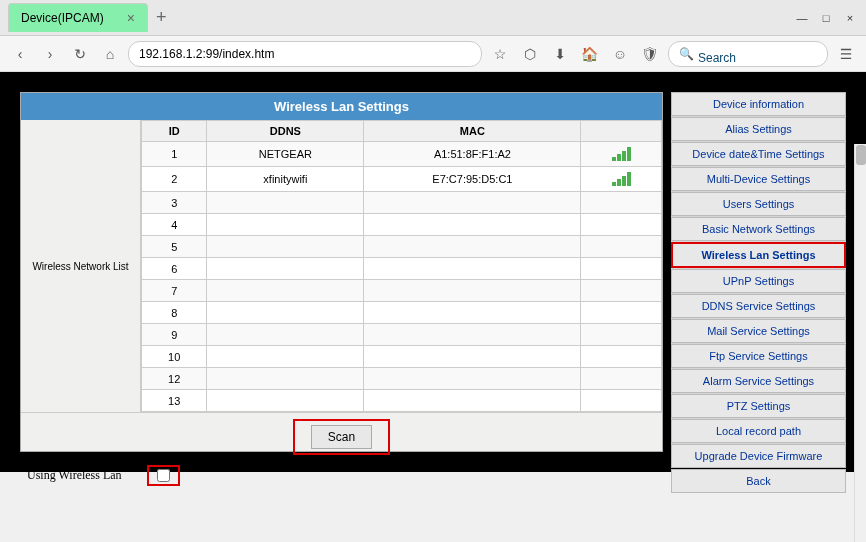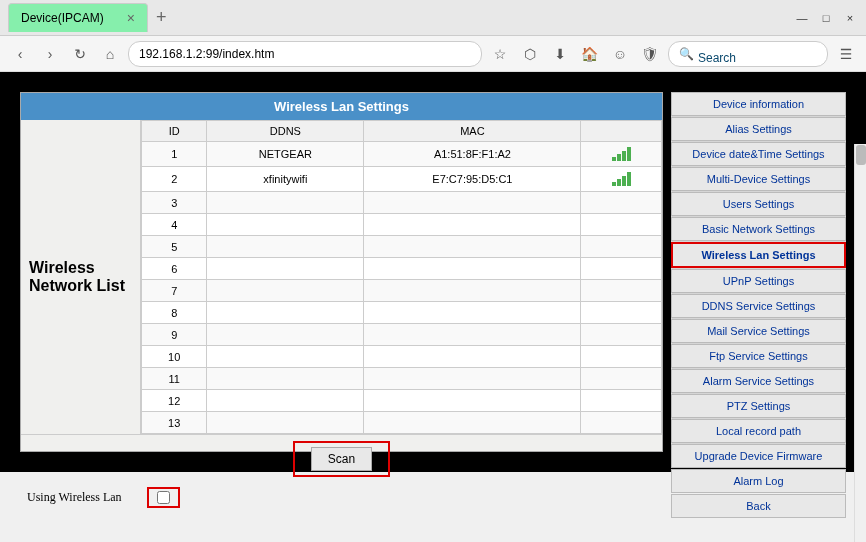--- a/index.html
+++ b/index.html
@@ -159,38 +159,37 @@
     .table-area {
       display: flex;
       flex: 1;
     }
 
     .row-label {
       width: 120px;
       display: flex;
       align-items: center;
       justify-content: center;
-      font-size: 16px;
+      font-size: 10px;
       padding: 8px;
       border-right: 1px solid #ccc;
       background: #f0f0ee;
-      font-weight: bold;
     }
 
     .data-table {
       flex: 1;
       border-collapse: collapse;
       font-size: 11px;
     }
     .data-table th {
       background: #f0f0f0;
       border: 1px solid #ccc;
       padding: 4px 8px;
       text-align: center;
-      font-weight: normal;
+      font-weight: bold;
     }
     .data-table td {
       border: 1px solid #ccc;
       padding: 3px 8px;
       text-align: center;
       height: 22px;
     }
     .data-table tr:nth-child(odd) td { background: #f9f9f9; }
     .data-table tr:nth-child(even) td { background: white; }
 
@@ -384,26 +383,20 @@
                 <td></td>
                 <td></td>
               </tr>
               <tr>
                 <td>10</td>
                 <td></td>
                 <td></td>
                 <td></td>
               </tr>
               <tr>
-                <td>11</td>
-                <td></td>
-                <td></td>
-                <td></td>
-              </tr>
-              <tr>
                 <td>12</td>
                 <td></td>
                 <td></td>
                 <td></td>
               </tr>
               <tr>
                 <td>13</td>
                 <td></td>
                 <td></td>
                 <td></td>
@@ -434,20 +427,19 @@
       <a>Basic Network Settings</a>
       <a class="active">Wireless Lan Settings</a>
       <a>UPnP Settings</a>
       <a>DDNS Service Settings</a>
       <a>Mail Service Settings</a>
       <a>Ftp Service Settings</a>
       <a>Alarm Service Settings</a>
       <a>PTZ Settings</a>
       <a>Local record path</a>
       <a>Upgrade Device Firmware</a>
-      <a>Alarm Log</a>
       <a>Back</a>
     </div>
 
   <div class="right-scrollbar">
     <div class="scrollbar-thumb"></div>
   </div>
 </div>
 
 </body></html>

